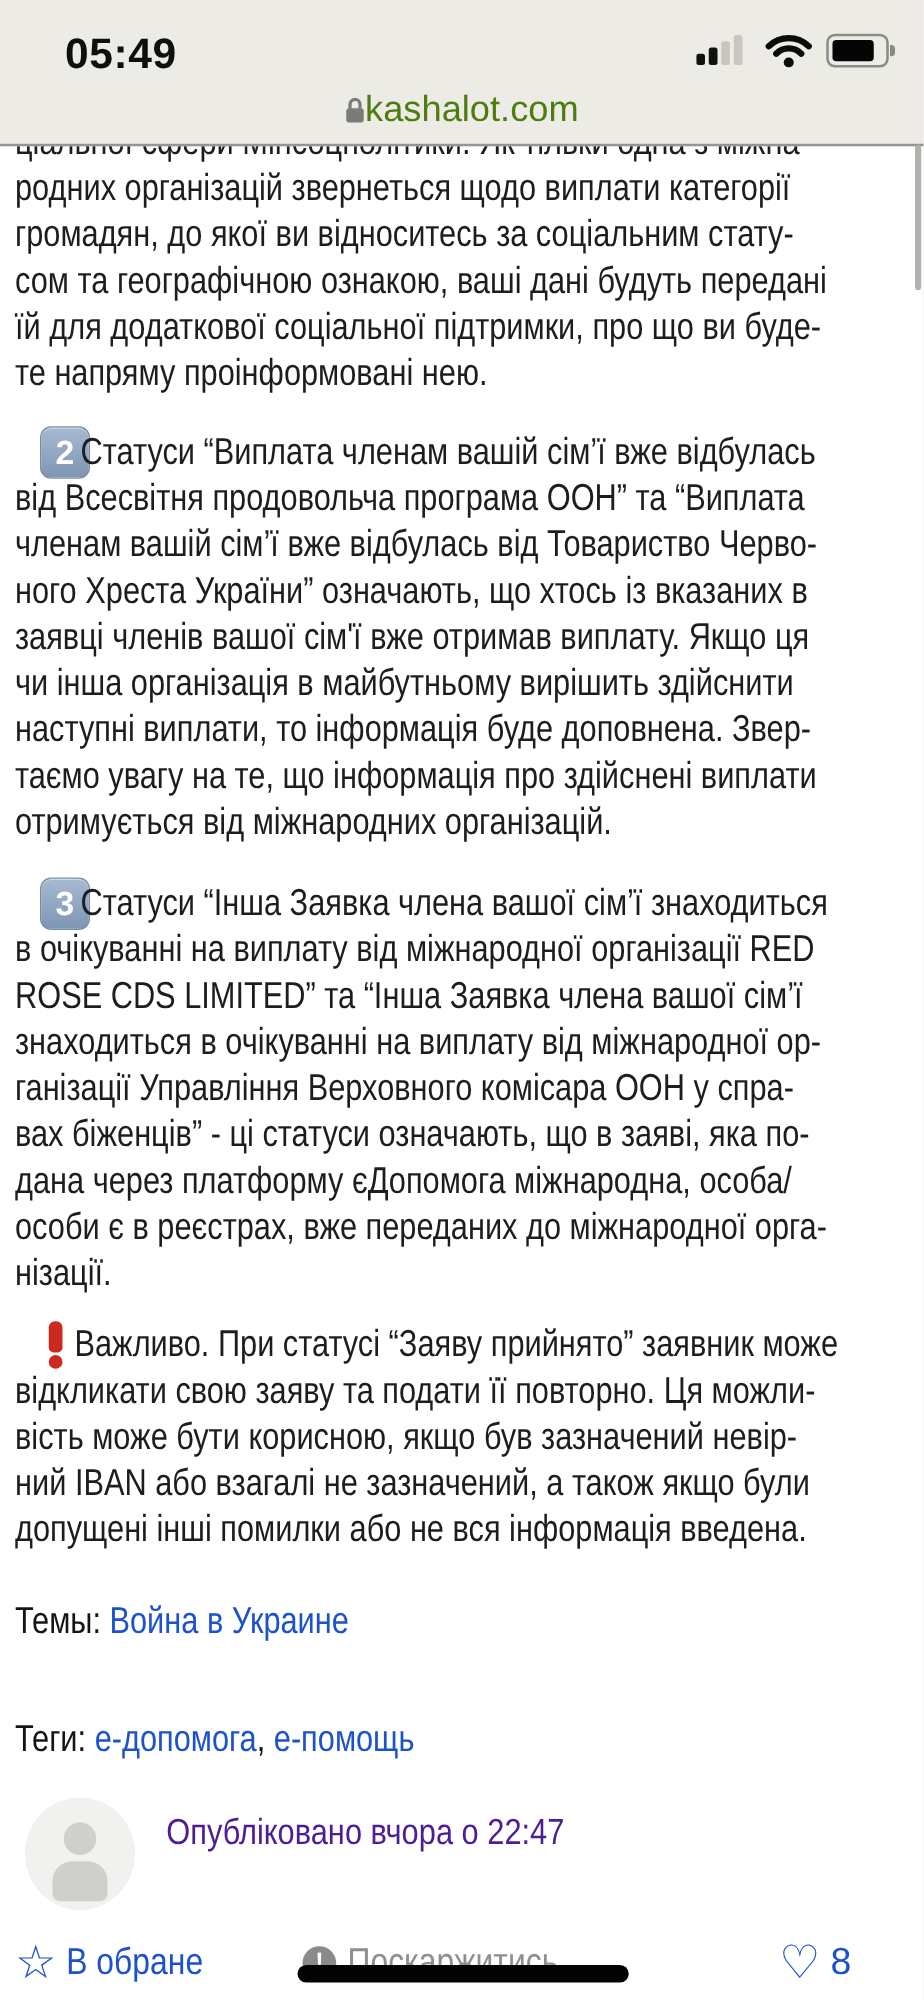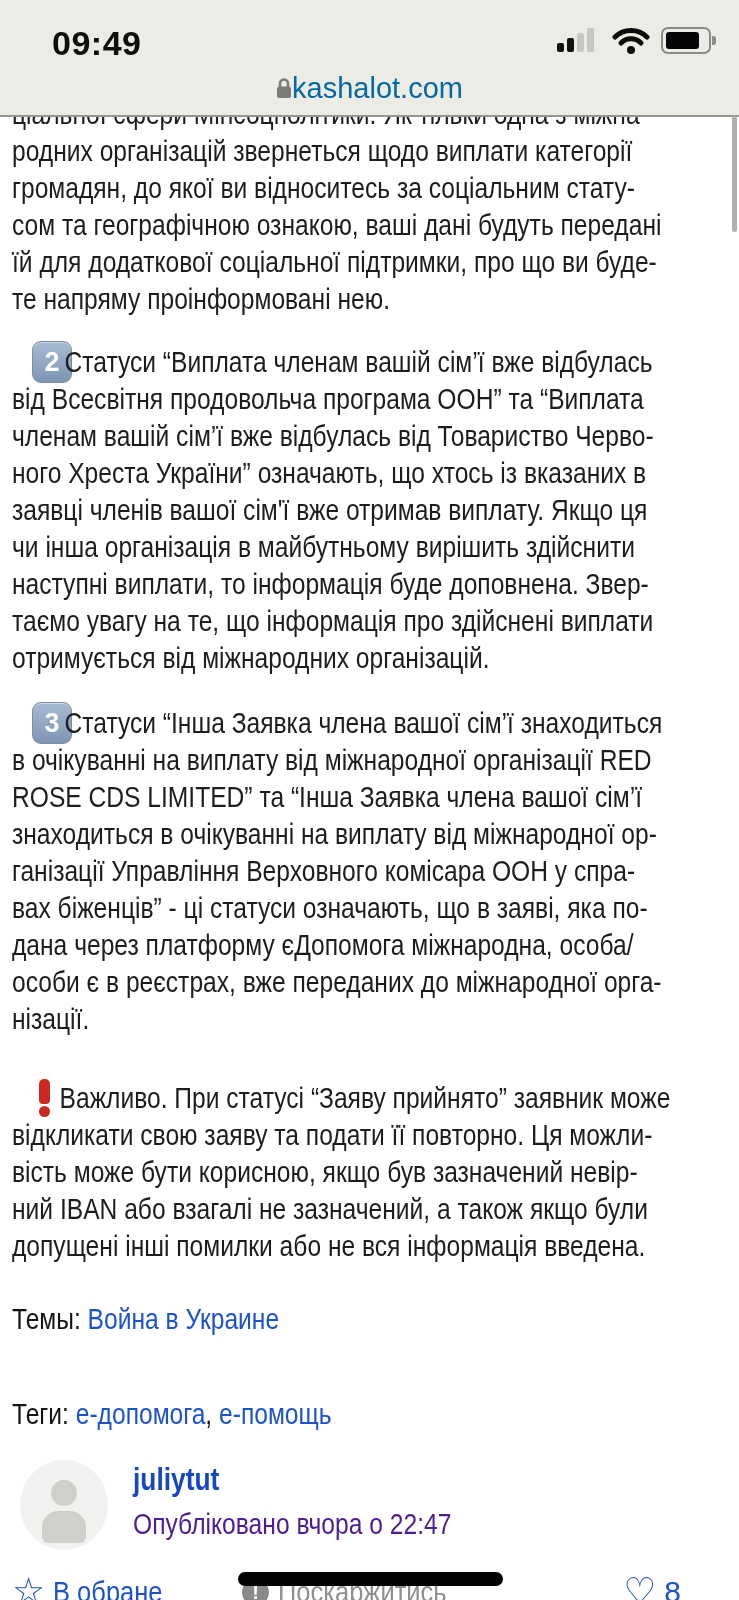--- a/index.html
+++ b/index.html
@@ -19,32 +19,32 @@
     position:absolute; left:52px; top:24px;
     font-size:34px; font-weight:700; color:#0f0f0f; letter-spacing:.5px;
   }
   .sicons { position:absolute; right:28px; top:26px; display:flex; align-items:center; gap:11px; }
   .battery { position:relative; width:46px; height:23px; border:2px solid #8B8B86; border-radius:7px; }
   .battery .fill { position:absolute; left:3px; top:3px; bottom:3px; width:33px; background:#050505; border-radius:3px; }
   .battery .nub { position:absolute; right:-7px; top:7px; width:4px; height:9px; background:#8B8B86; border-radius:0 3px 3px 0; }
   .urlrow {
     position:absolute; left:0; right:0; top:66px; height:44px;
     display:flex; align-items:center; justify-content:center; gap:0;
-    font-size:29px; color:#0369a1;
+    font-size:29px; color:#4d7c0f;
   }
   
   .content { position:absolute; top:115px; left:0; right:0; bottom:0; background:#fff; padding:0 14px 0 12px; overflow:hidden; }
   .para { position:relative; font-size:30px; line-height:37px; color:#1d1d1f; }
   .plines { white-space:pre; }
   .cx  { display:inline-block; transform:scaleX(0.82); transform-origin:0 0; }
   .cx85{ display:inline-block; transform:scaleX(0.85); transform-origin:0 50%; }
   .p1 { margin-top:-20px; }
   .p2 { margin-top:26px; }
   .p3 { margin-top:28px; }
-  .p4 { margin-top:42px; }
+  .p4 { margin-top:20px; }
   .indent-k .plines { text-indent:64px; }
   .indent-e .plines { text-indent:58px; }
   .keycap {
     position:absolute; left:20px; top:-2px; width:38px; height:40px;
     border-radius:9px; border:1px solid #7A8CA3;
     background:linear-gradient(#A6BAD1,#7E96B4);
     color:#fff; font-size:27px; font-weight:700;
     text-align:center; line-height:40px;
     box-shadow:inset 0 1px 0 rgba(255,255,255,.45);
   }
@@ -83,21 +83,21 @@
   .scrollbar { position:absolute; right:2px; top:116px; width:5px; height:116px; background:#B3B1AD; border-radius:3px; z-index:6; }
   svg { display:block; }
 </style>
 </head>
 <body>
 
 <div class="screen">
 
   <div class="chrome">
     <div class="statusbar">
-      <span class="time">09:49</span>
+      <span class="time">05:49</span>
       <div class="sicons">
         <svg width="44" height="24" viewBox="0 0 44 24">
           <rect x="0" y="15" width="7" height="9" rx="2" fill="#111111"></rect>
           <rect x="10" y="10" width="7" height="14" rx="2" fill="#111111"></rect>
           <rect x="20" y="5" width="7" height="19" rx="2" fill="#C8C6C0"></rect>
           <rect x="30" y="0" width="7" height="24" rx="2" fill="#C8C6C0"></rect>
         </svg>
         <svg width="38" height="28" viewBox="0 0 38 28">
           <path d="M3 11 A 23 23 0 0 1 35 11" stroke="#0B0B0B" stroke-width="5" fill="none" stroke-linecap="round"></path>
           <path d="M9 17 A 14 14 0 0 1 29 17" stroke="#0B0B0B" stroke-width="5" fill="none" stroke-linecap="round"></path>
@@ -174,21 +174,20 @@
     <div class="meta-row tags">
       <span class="cx">
         <span>Теги:</span>
         <span class="link">е-допомога</span><span>, </span><span class="link">е-помощь</span>
       </span>
     </div>
 
     <div class="comment">
       <div class="avatar"></div>
       <div class="c-body">
-        <div class="c-author"><span class="cx85">juliytut</span></div>
         <div class="c-date"><span class="cx85">Опубліковано вчора о 22:47</span></div>
       </div>
     </div>
 
     <div class="action-bar">
       <div class="ab-left">
         <span class="star">☆</span>
         <span class="ab-blue cx85">В обране</span>
       </div>
       <div class="ab-mid">

